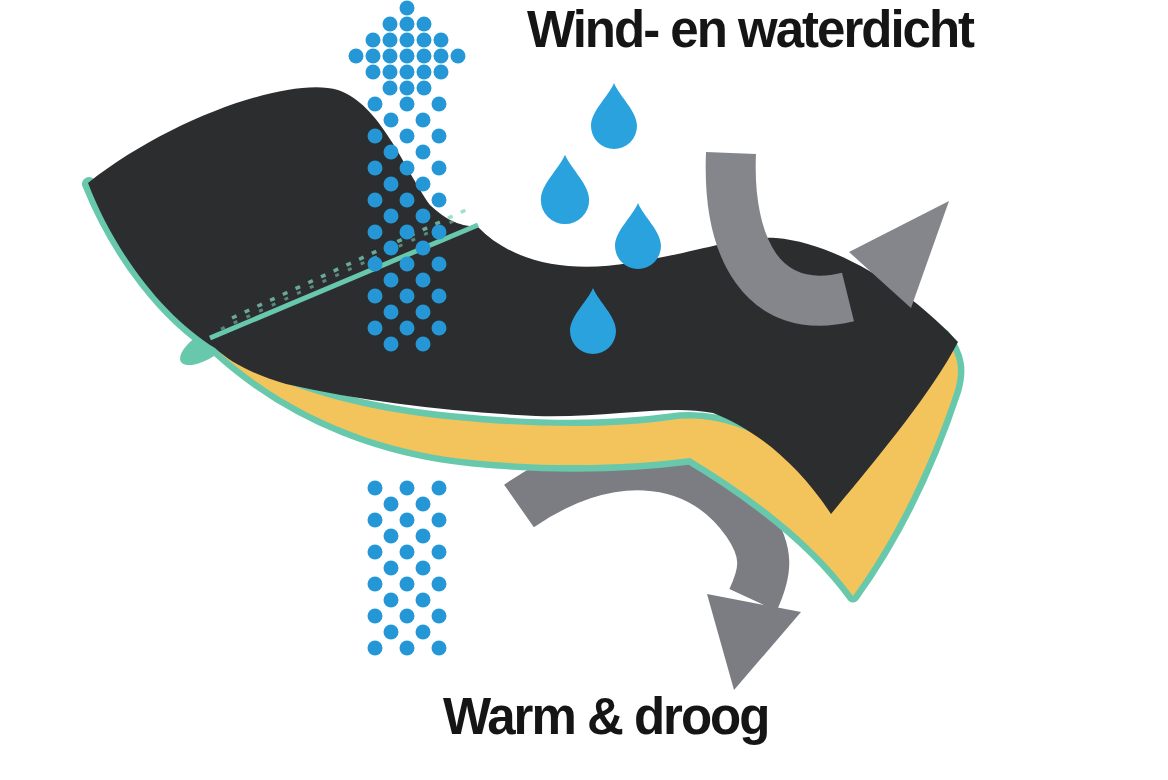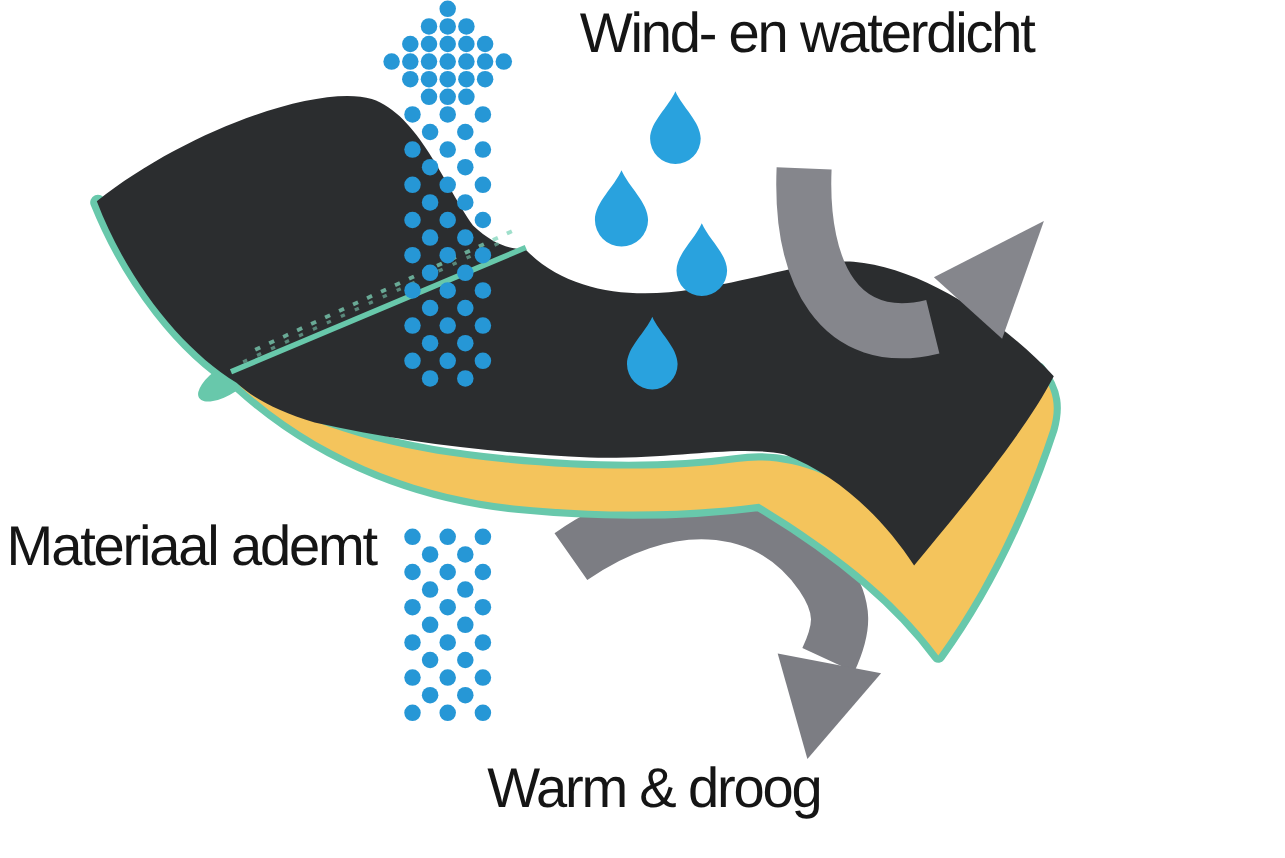--- a/index.html
+++ b/index.html
@@ -2,21 +2,21 @@
 <html><head>
 <meta charset="utf-8">
 <style>
   html,body{margin:0;padding:0;background:#fff;}
   .stage{
     position:relative;width:1168px;height:780px;overflow:hidden;background:#ffffff;
     font-family:"Liberation Sans","DejaVu Sans",sans-serif;
   }
   .stage svg{position:absolute;left:0;top:0;}
   .label{
-    position:absolute;color:#151515;font-weight:400;font-size:51px;line-height:1.1;
+    position:absolute;color:#151515;font-weight:700;font-size:51px;line-height:1.1;
     letter-spacing:-2px;white-space:nowrap;
   }
   .label-top{left:527px;top:2px;}
   .label-left{left:6px;top:469px;}
   .label-bottom{left:429px;top:689px;margin-left:14px;}
   .stitch{stroke-dasharray:5 9;opacity:.75;}
   .stitch2{stroke-dasharray:4 10;opacity:.55;}
 </style>
 </head>
 <body>
@@ -182,15 +182,14 @@
       <path transform="translate(593,333)" d="M 0 -45 C 6 -31, 23 -17, 23 -2 A 23 23 0 1 1 -23 -2 C -23 -17, -6 -31, 0 -45 Z"></path>
     </g>
 
     <g>
       <path d="M 731 153 C 727 248, 763 318, 848 297" fill="none" stroke-width="50" stroke-linecap="butt" stroke="#85868c"></path>
       <polygon points="849,252 911,308 949,201" fill="#85868c"></polygon>
     </g>
   </svg>
 
   <div class="label label-top">Wind- en waterdicht</div>
-  <div class="label label-left">Materiaal ademt</div>
   <div class="label label-bottom">Warm &amp; droog</div>
 </div>
 
 </body></html>

